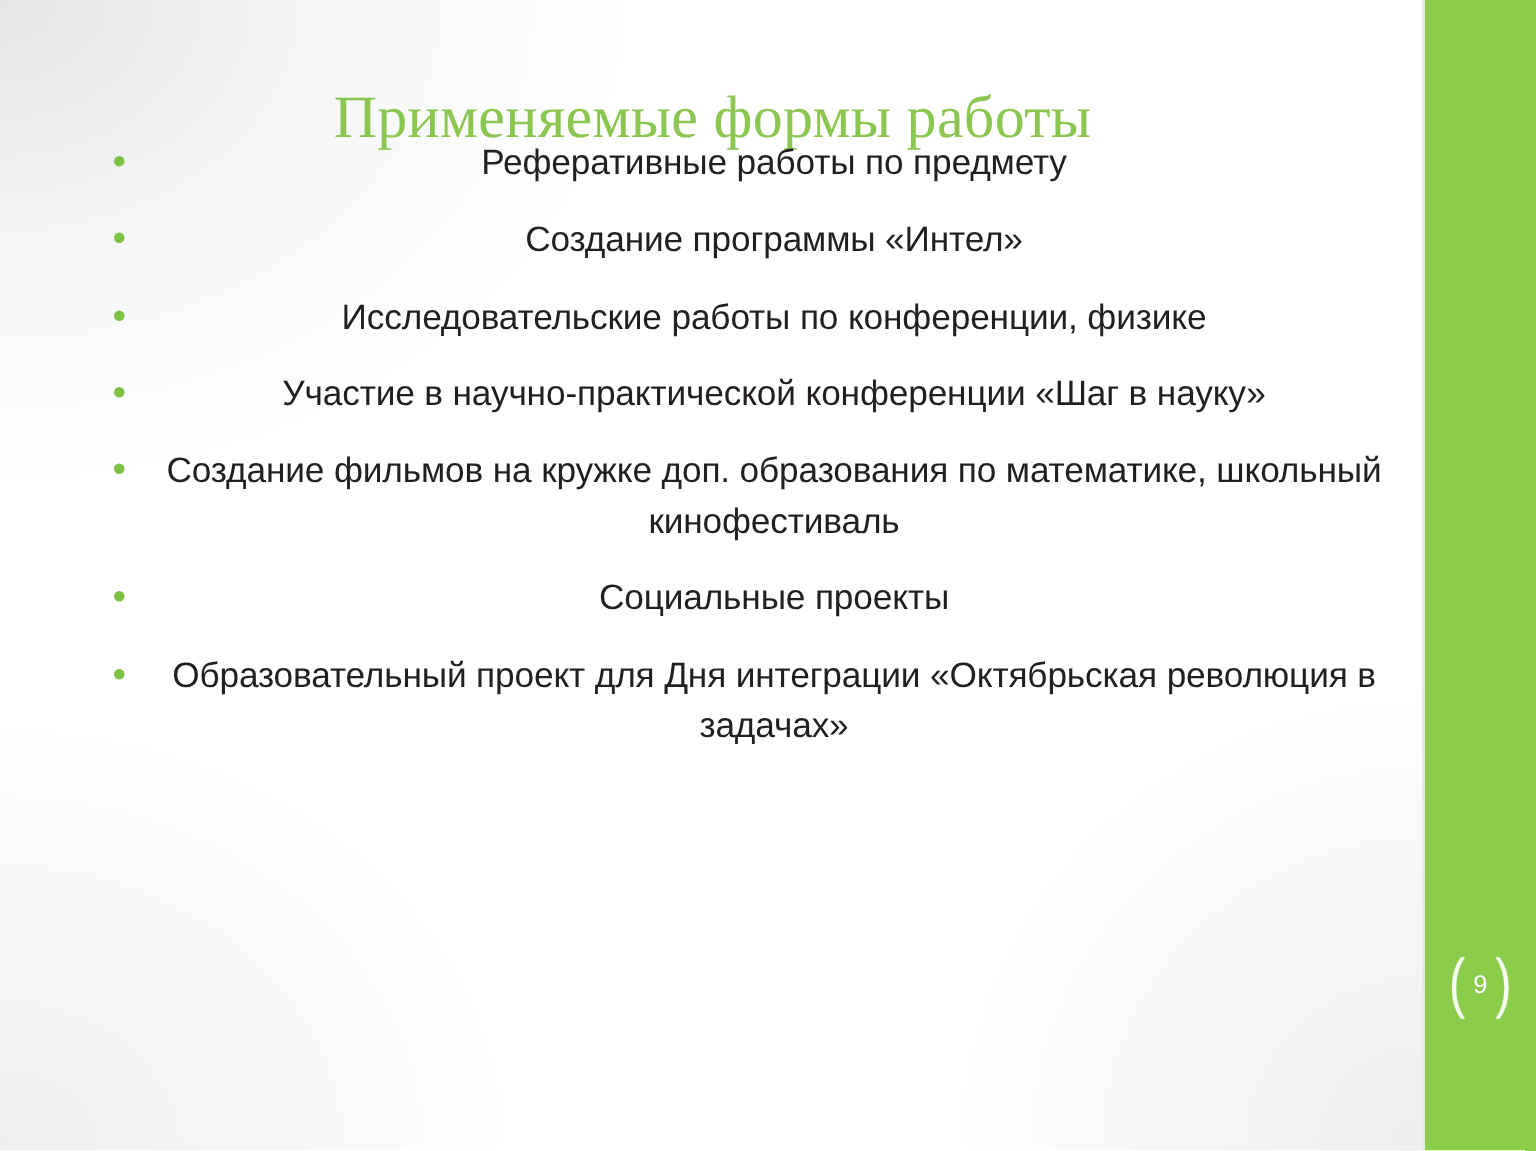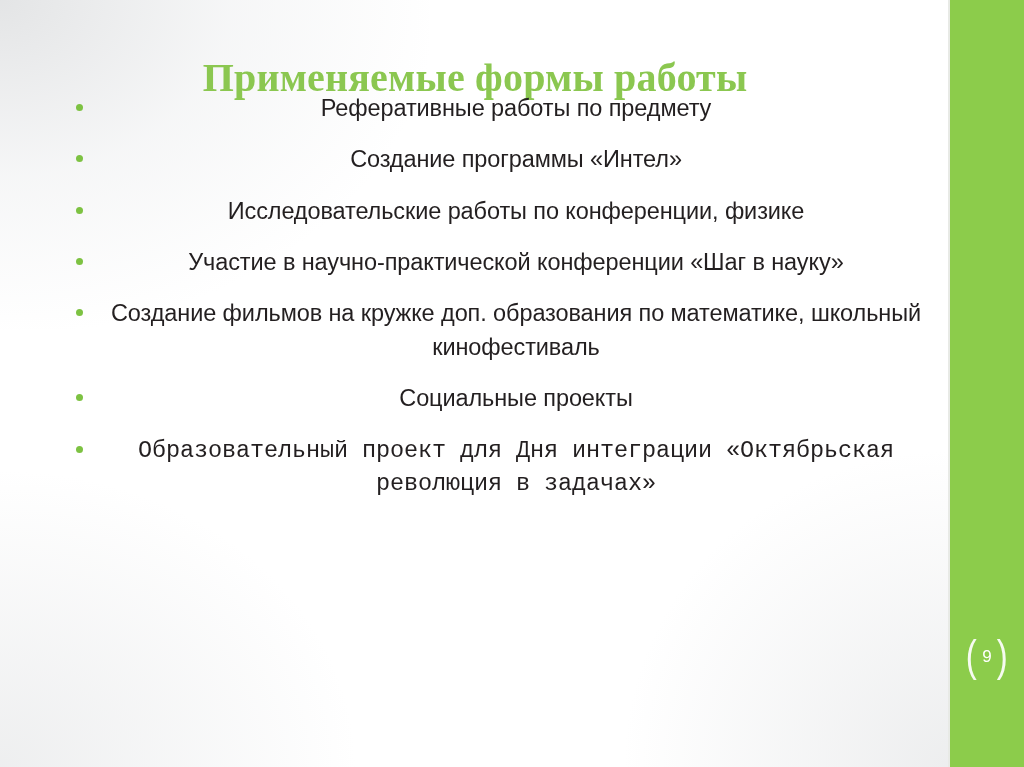--- a/index.html
+++ b/index.html
@@ -109,21 +109,21 @@
   
   .slide-title {
     position: absolute;
     left: 0;
     top: 29px;
     width: 950px;
     text-align: center;
     color: #8bc750;
     font-family: "Liberation Serif", serif;
     font-size: 40px;
-    font-weight: 700;
+    font-weight: 400;
     line-height: 1.12;
     letter-spacing: 0.2px;
     white-space: nowrap;
   }
 
   
   .bullet-list {
     position: absolute;
     left: 70px;
     top: 92px;
@@ -137,21 +137,21 @@
     position: relative;
     padding-left: 32px;
     margin: 0 0 18px 0;
     color: #231f20;
     font-family: "Liberation Sans", sans-serif;
     font-size: 23.5px;
     font-weight: 400;
     line-height: 1.42;
     letter-spacing: -0.1px;
   }
-  .bullet-item:last-child { margin-bottom: 0; font-family: Liberation Mono, monospace; }
+  .bullet-item:last-child { margin-bottom: 0; }
 
   .bullet-dot {
     position: absolute;
     left: 6px;
     top: 12px;
     width: 7px;
     height: 7px;
     border-radius: 50%;
     background: #7dc242;
   }

